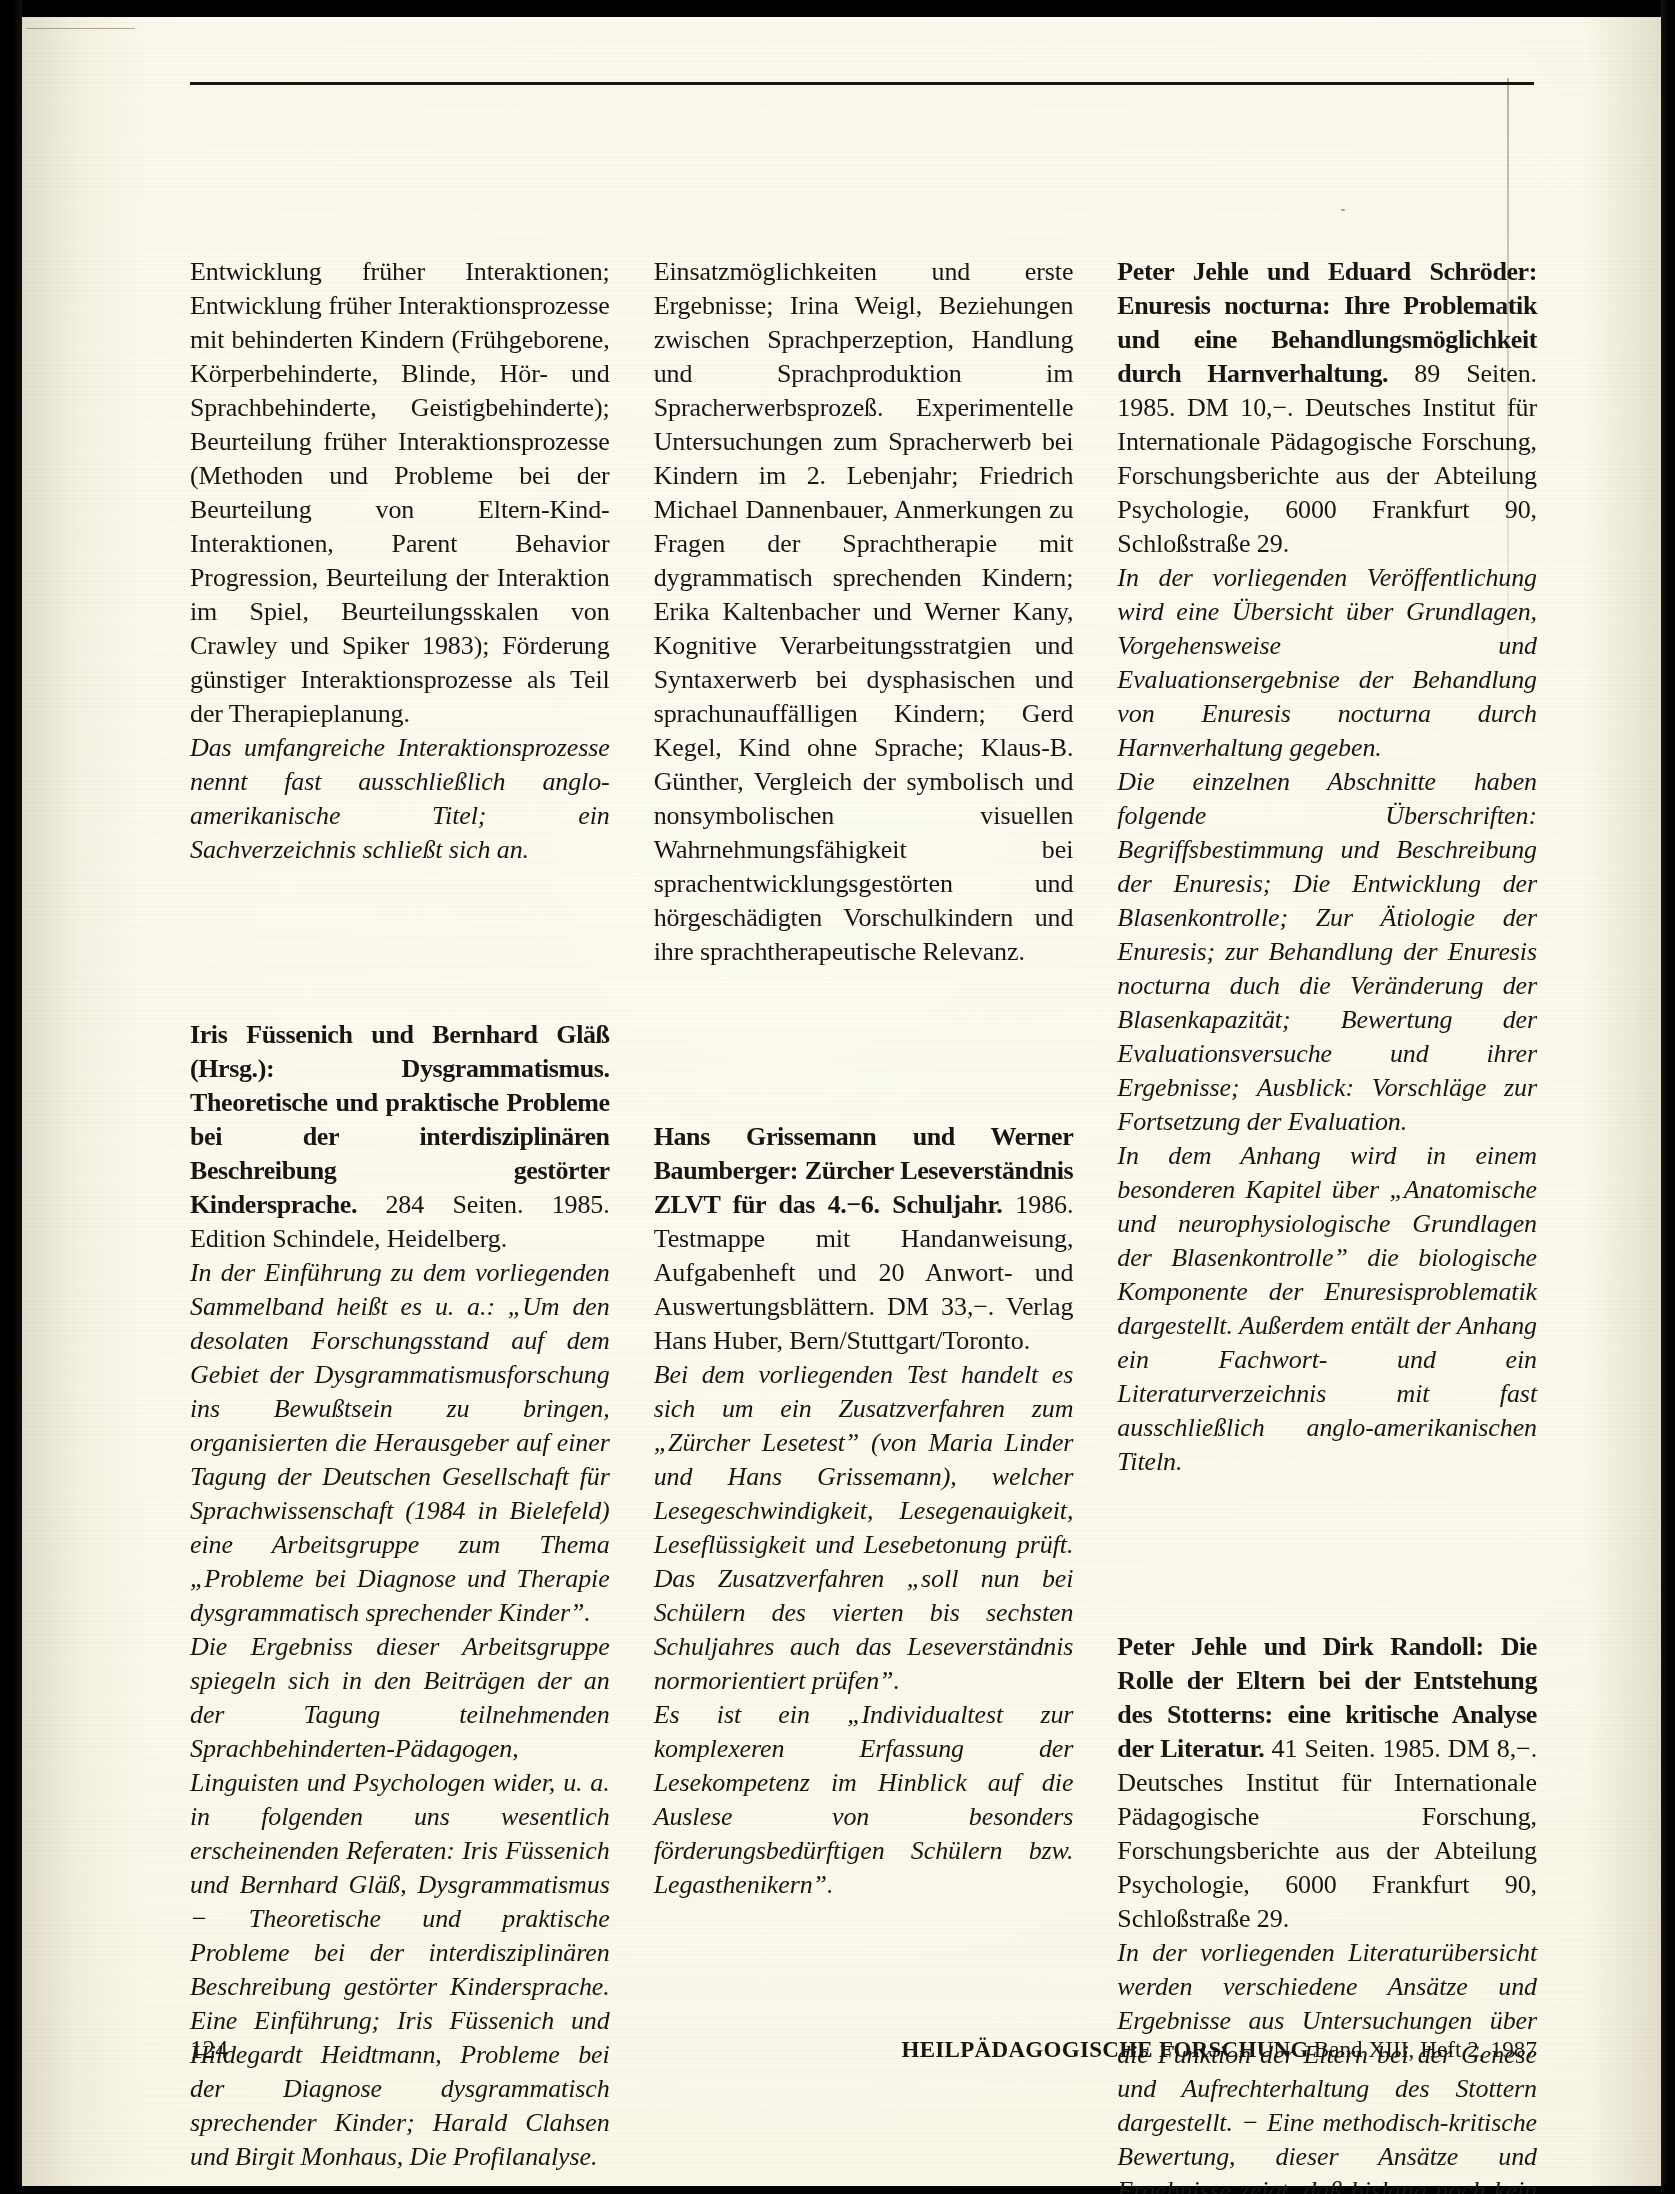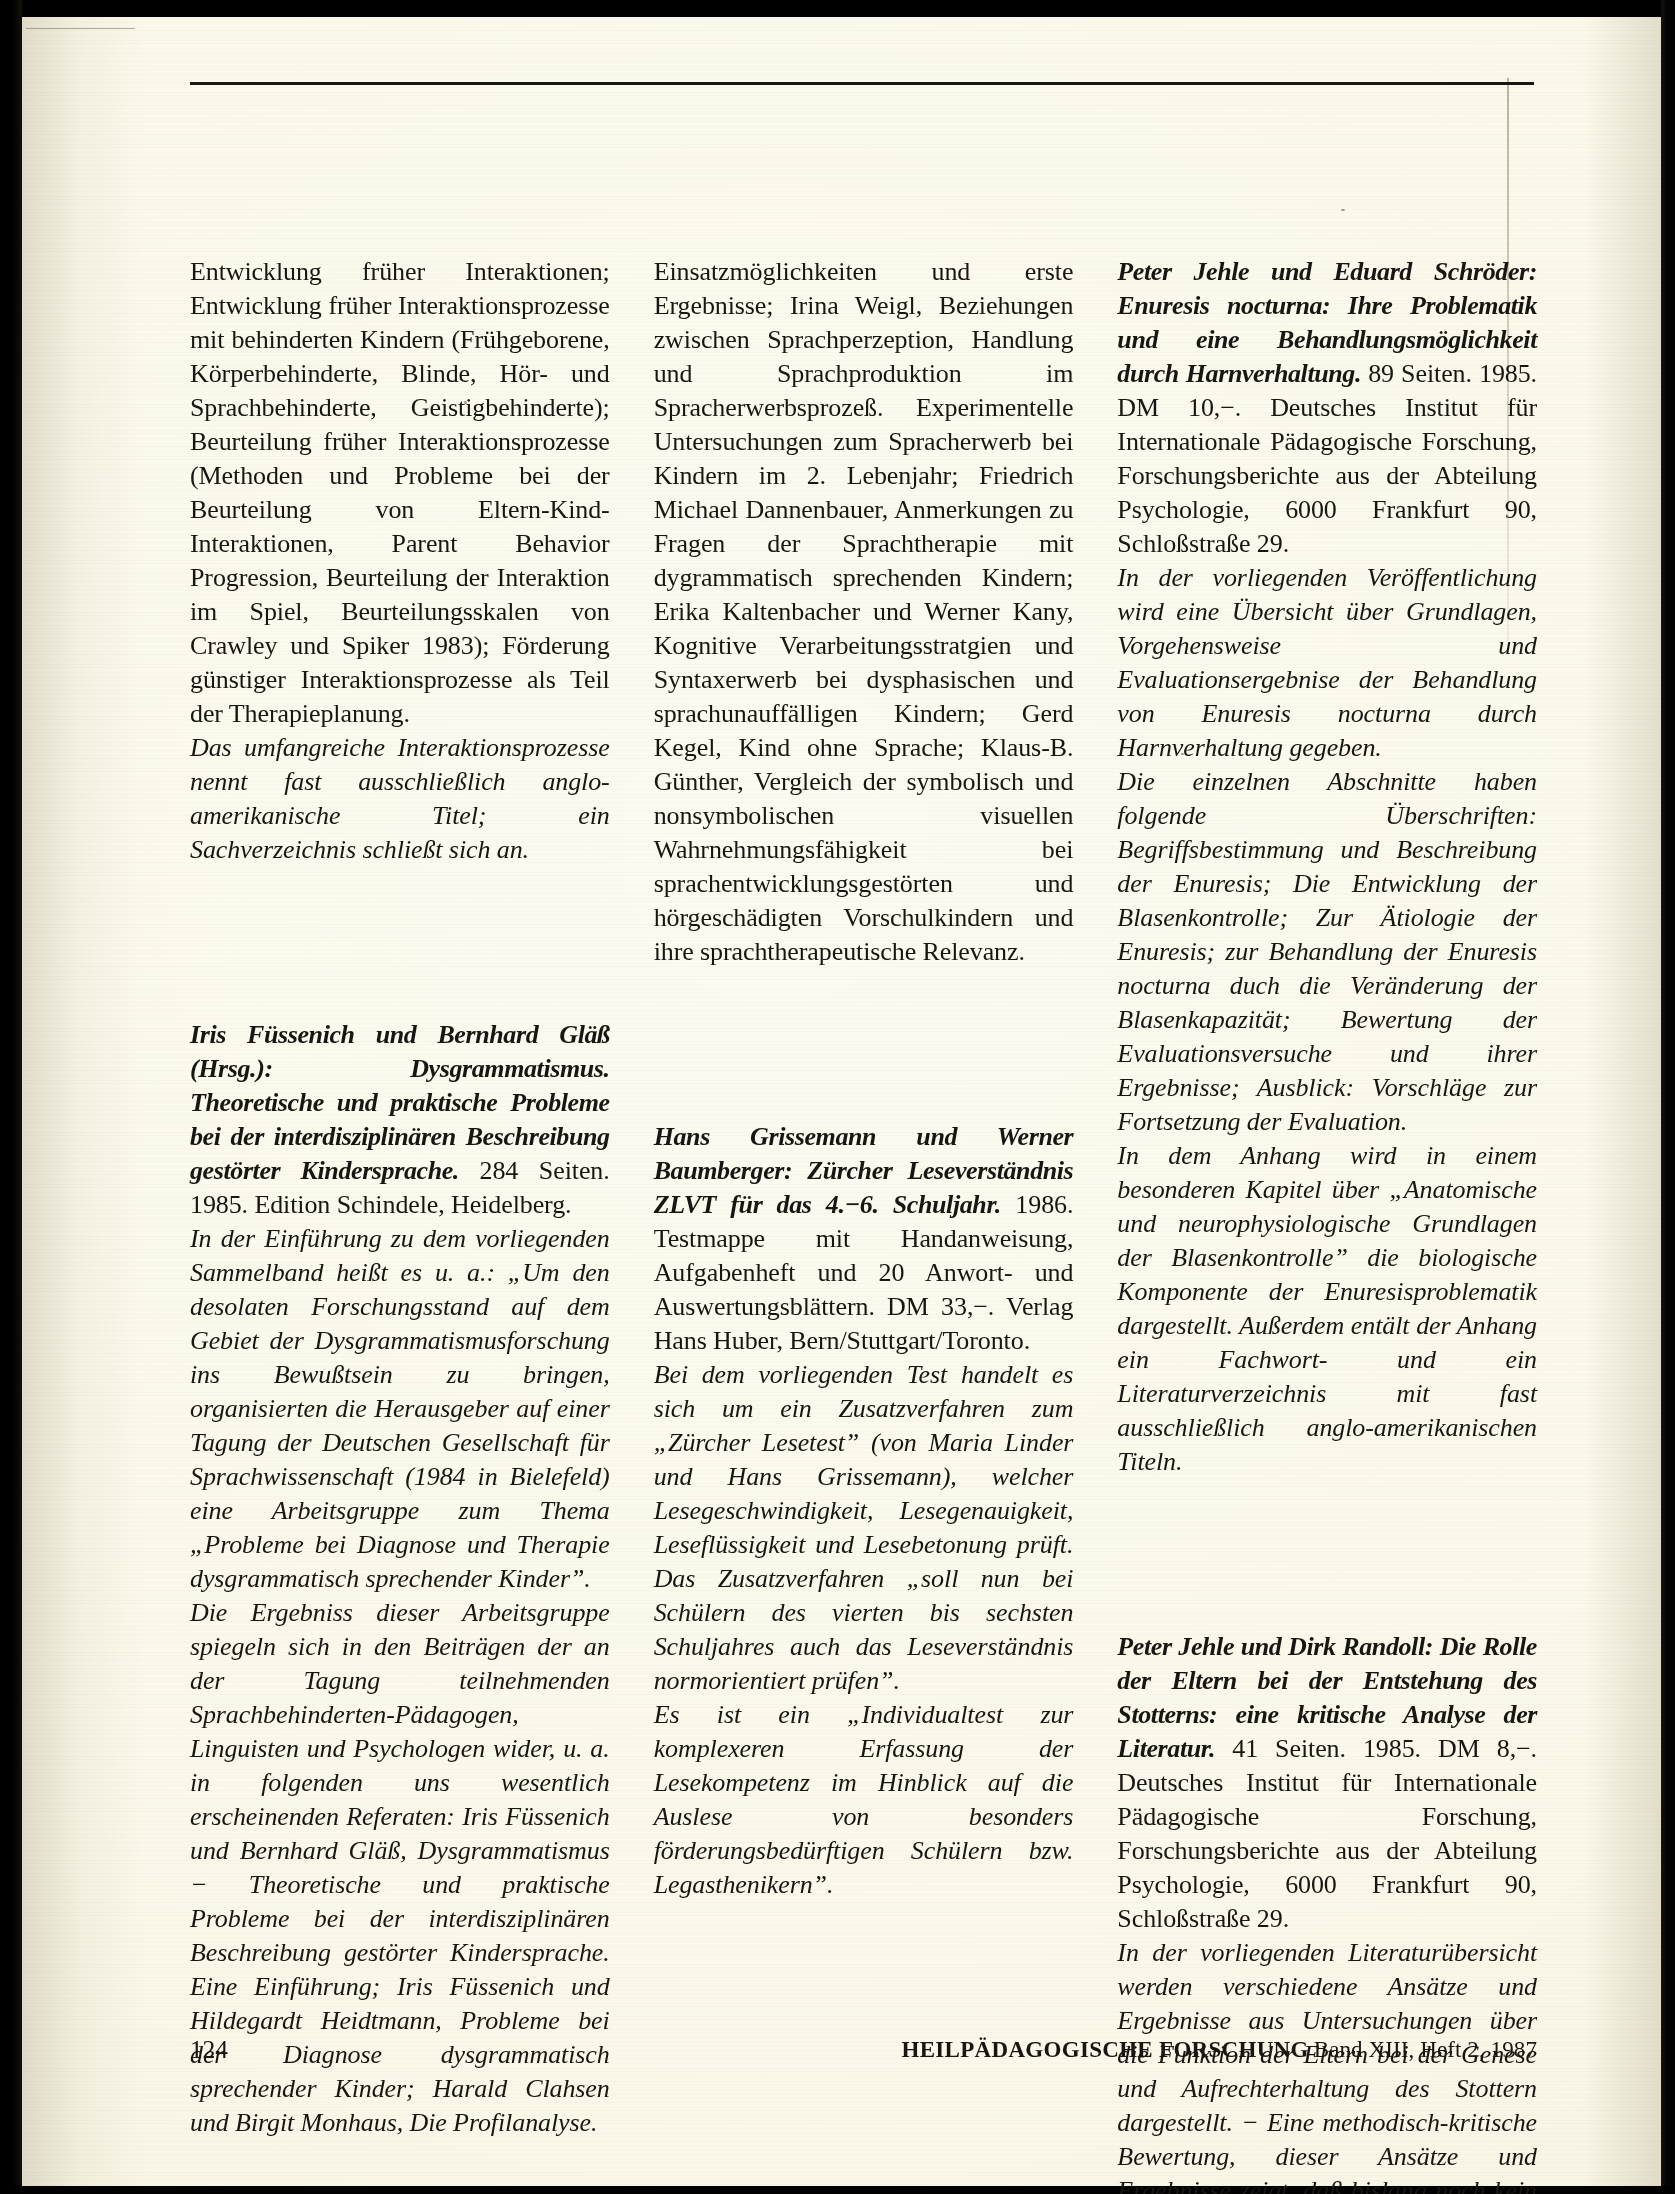--- a/index.html
+++ b/index.html
@@ -135,21 +135,20 @@
     letter-spacing: -0.1px;
   }
   
   p.body + p.body { margin-top: 0; font-style: italic; }
 
   
   .rev-head {
     font-weight: bold;
     font-stretch: condensed;
     letter-spacing: -0.4px;
-    font-style: italic;
   }
   .gap-xl { height: 151px; }
 
   
   .footer {
     position: absolute;
     left: 168px;
     top: 2018px;
     width: 1347px;
     display: flex;

